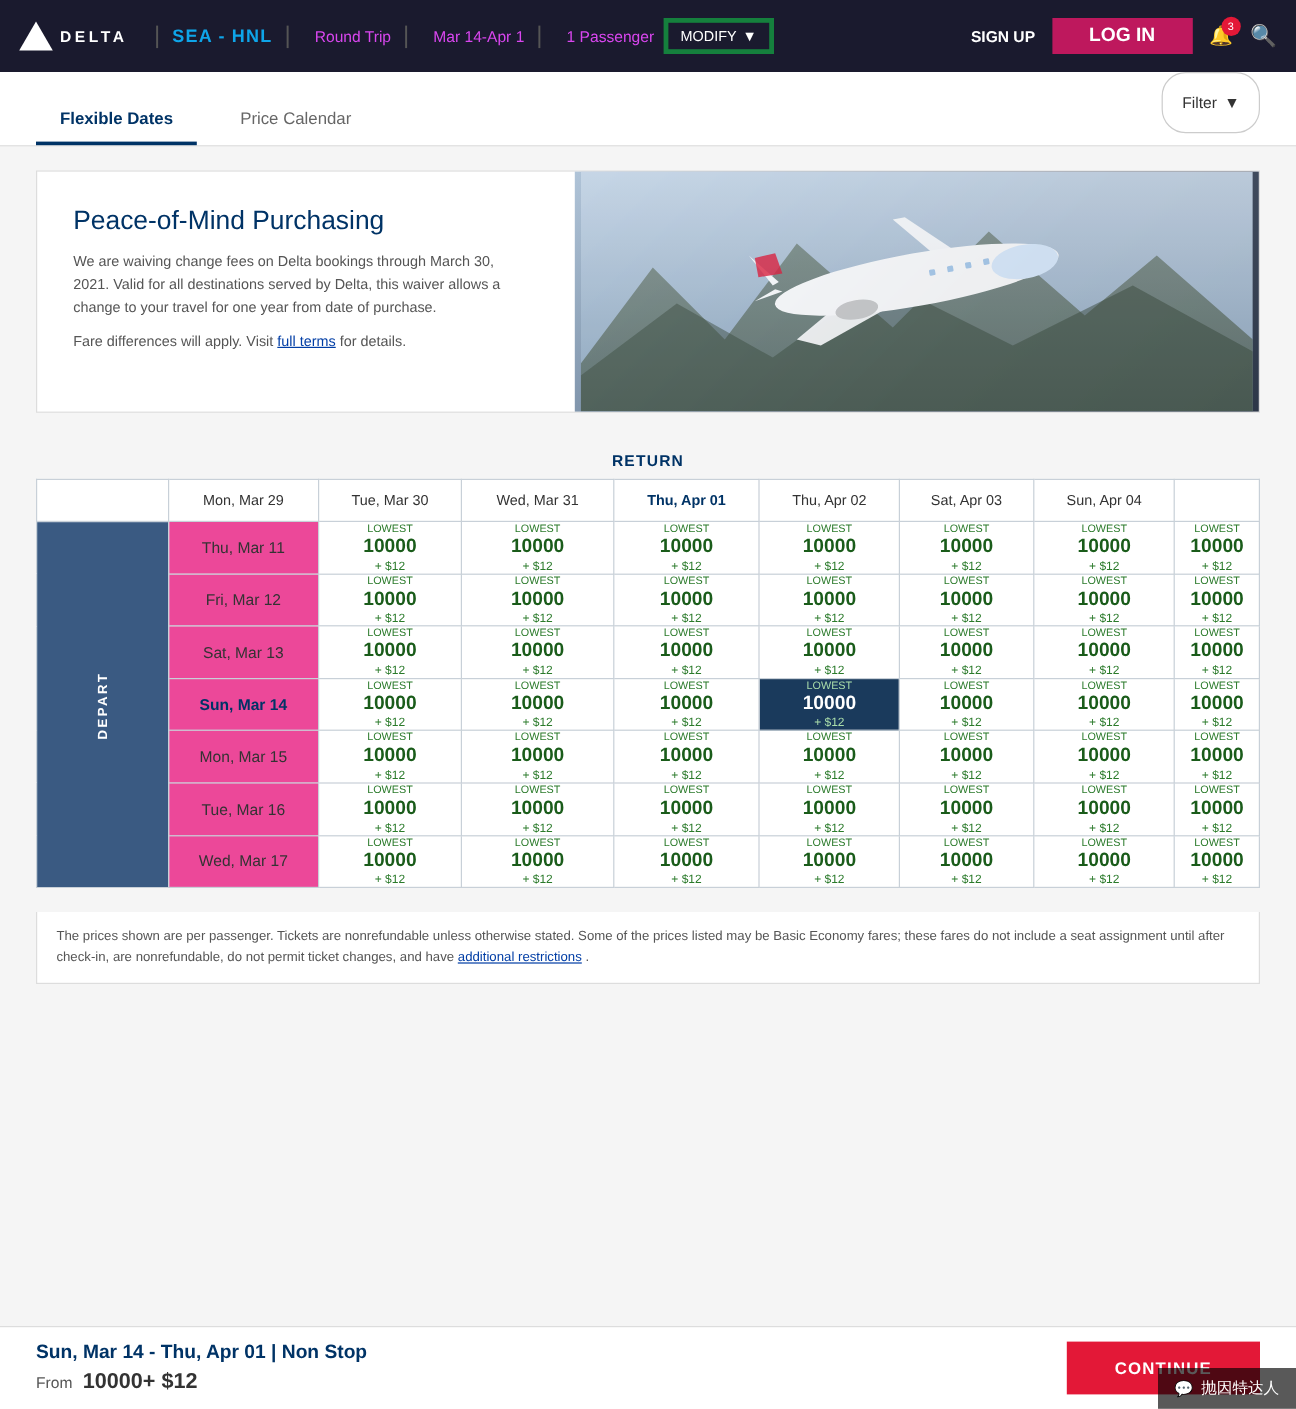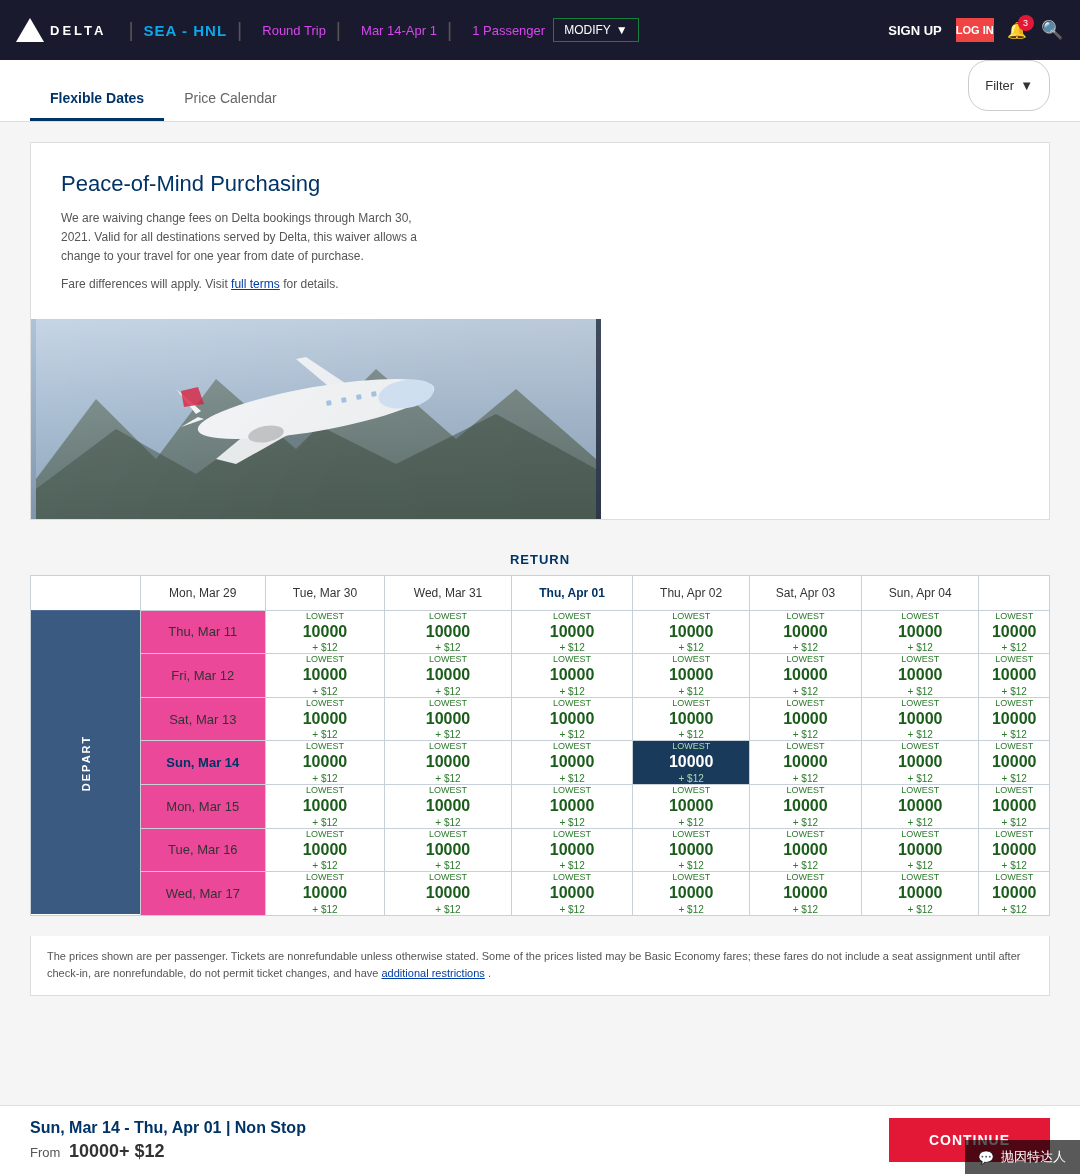--- a/index.html
+++ b/index.html
@@ -41,21 +41,21 @@
       font-size: 15px;
       font-weight: bold;
       letter-spacing: 1px;
     }
     .header-info {
       color: #d946ef;
       font-size: 13px;
       margin-left: 10px;
     }
     .header-modify {
-      border: 1px solid #15803d;
+      border: 4px solid #15803d;
       color: white;
       background: transparent;
       padding: 4px 10px;
       font-size: 12px;
       cursor: pointer;
       display: flex;
       align-items: center;
       gap: 5px;
       margin-left: 8px;
     }
@@ -65,25 +65,25 @@
       align-items: center;
       gap: 14px;
     }
     .header-signup {
       color: white;
       font-size: 13px;
       font-weight: bold;
       cursor: pointer;
     }
     .header-login {
-      background: #ef4444;
-      color: white;
-      font-size: 11px;
-      font-weight: bold;
-      padding: 6px 0;
+      background: #be185d;
+      color: white;
+      font-size: 16px;
+      font-weight: bold;
+      padding: 6px 31px;
       cursor: pointer;
       border: none;
     }
     .header-bell {
       position: relative;
       cursor: pointer;
     }
     .bell-badge {
       position: absolute;
       top: -6px;
@@ -102,21 +102,21 @@
 
     
     .tabs-bar {
       background: white;
       padding: 0 30px;
       display: flex;
       align-items: flex-end;
       border-bottom: 1px solid #ddd;
       justify-content: space-between;
     }
-    .tabs-left { display: flex; gap: 0; }
+    .tabs-left { display: flex; gap: 16px; }
     .tab {
       padding: 16px 20px 12px;
       font-size: 14px;
       cursor: pointer;
       color: #666;
       border-bottom: 3px solid transparent;
     }
     .tab.active {
       color: #003366;
       border-bottom: 3px solid #003366;
@@ -136,21 +136,20 @@
       margin-bottom: 10px;
     }
 
     
     .promo-banner {
       margin: 20px 30px;
       border: 1px solid #ddd;
       display: flex;
       background: white;
       min-height: 160px;
-      flex-direction: column;
     }
     .promo-text {
       padding: 28px 30px;
       flex: 1;
     }
     .promo-title {
       font-size: 22px;
       color: #003366;
       margin-bottom: 12px;
     }

